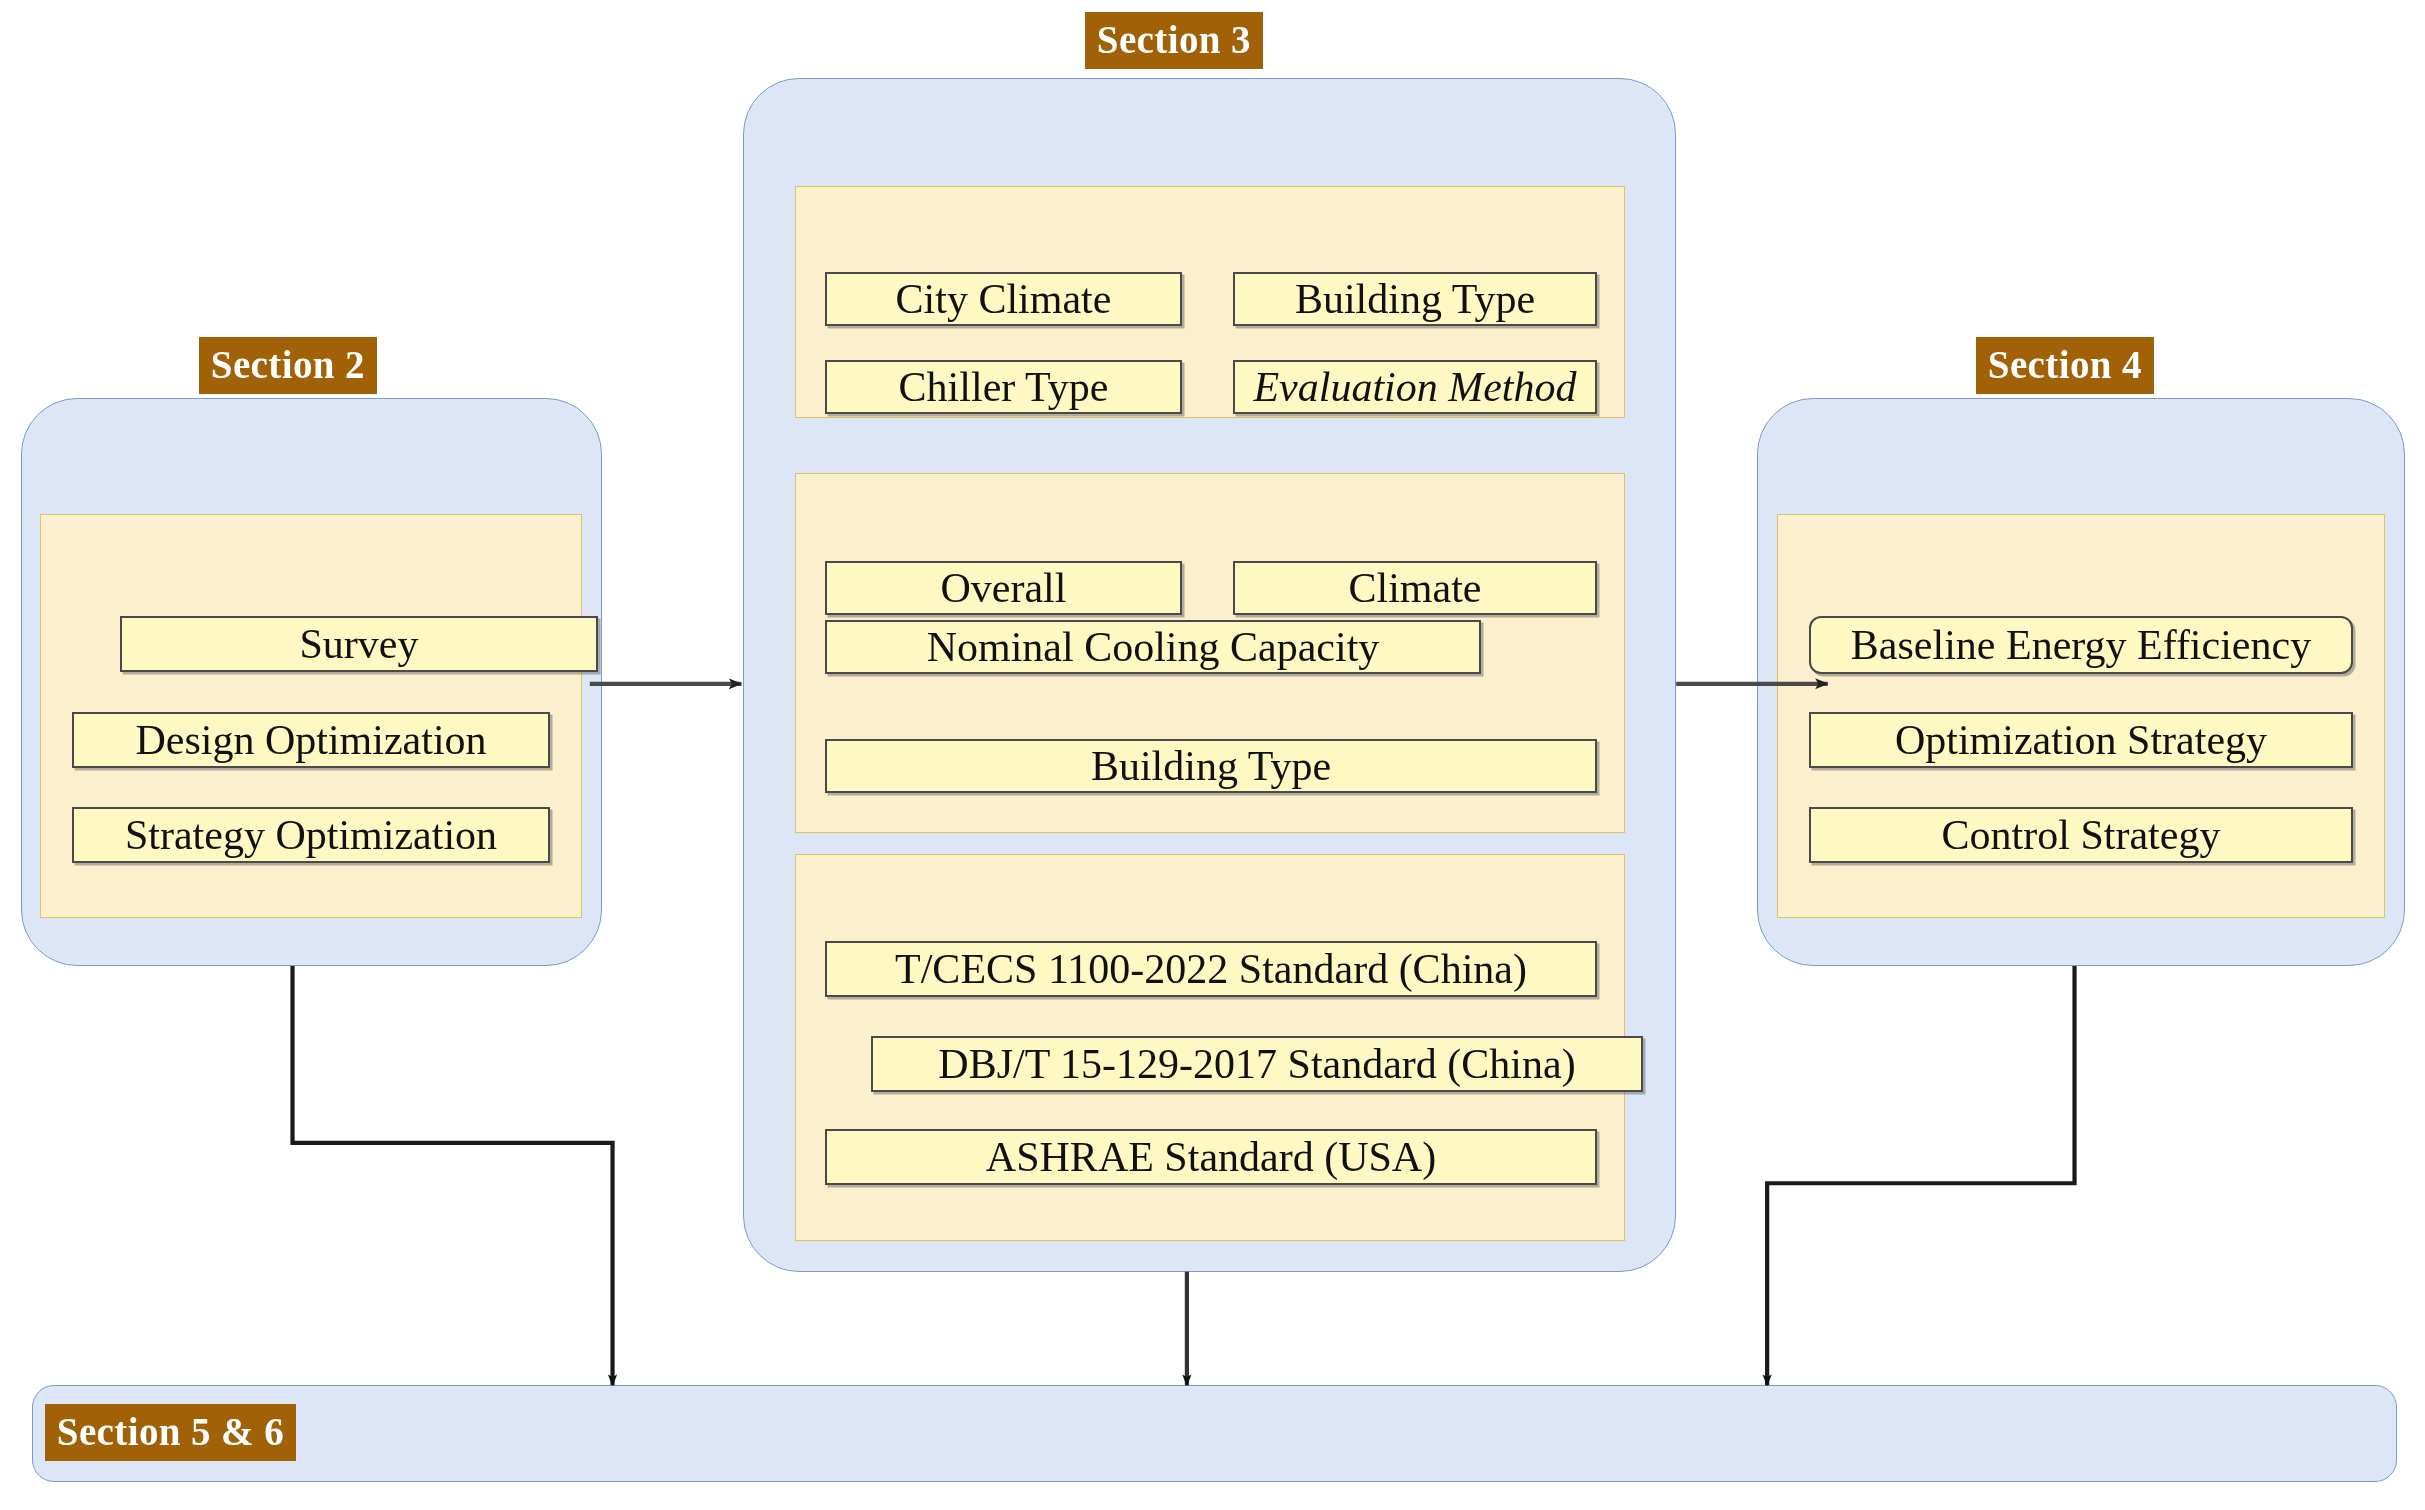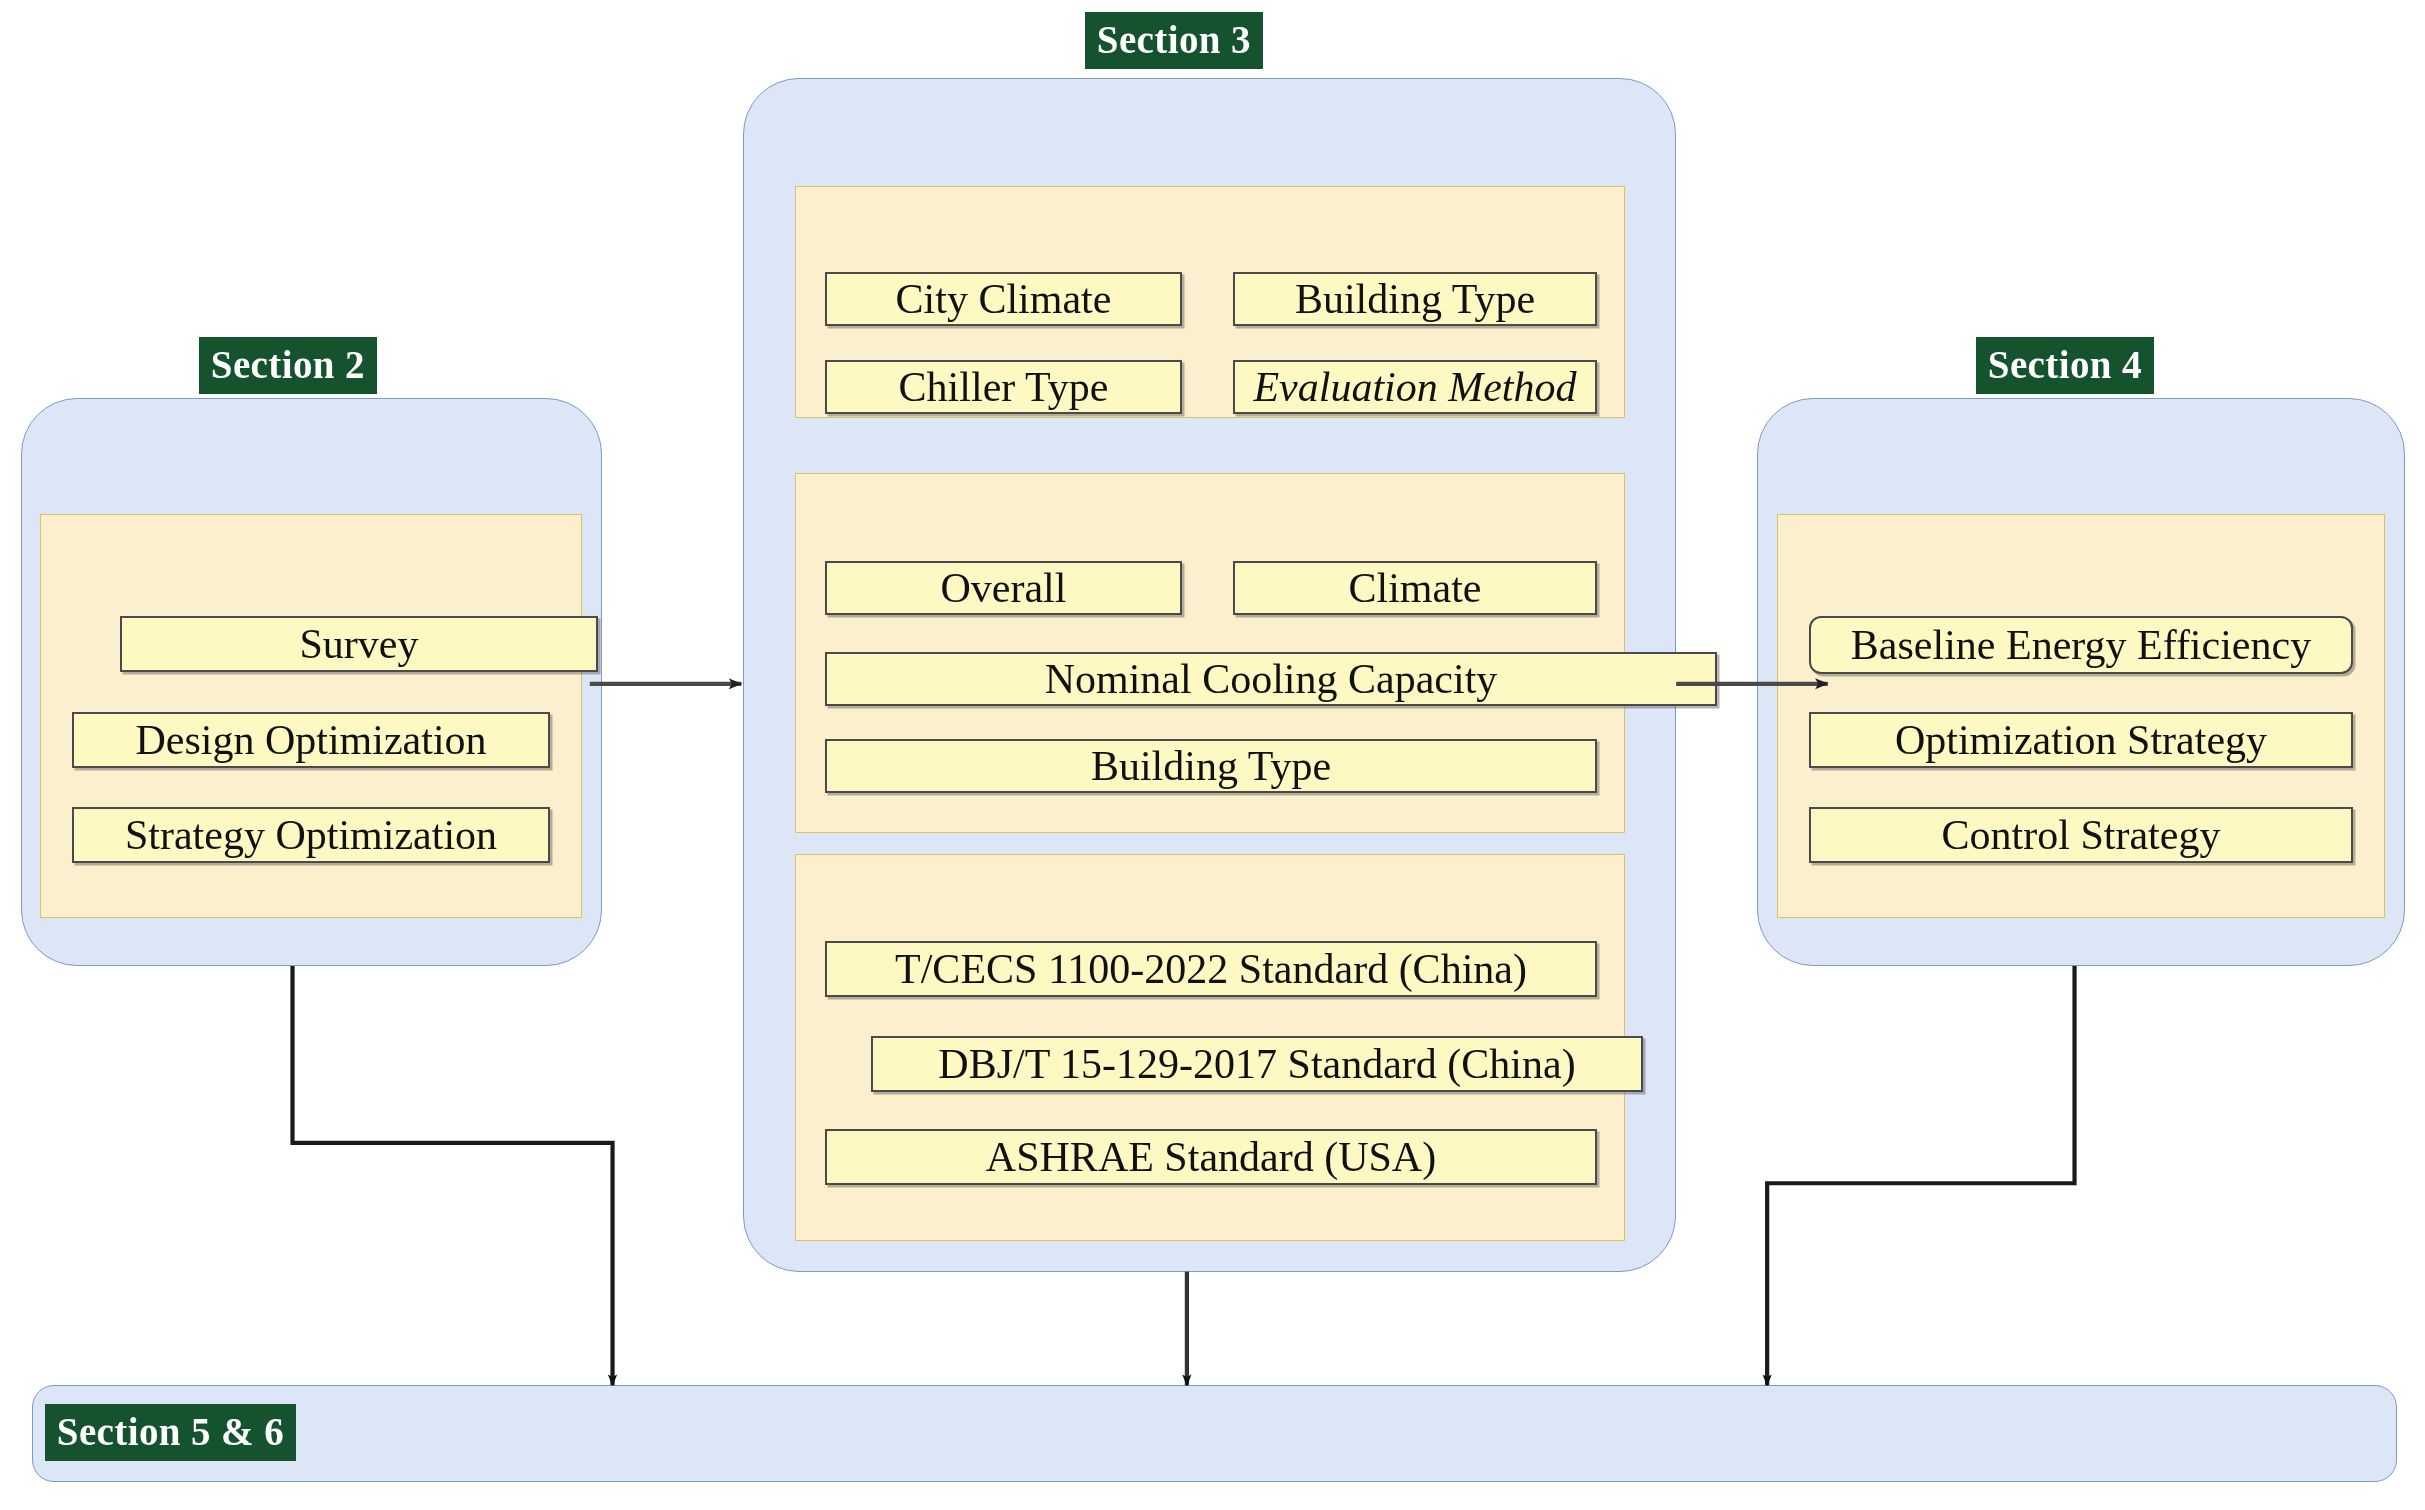--- a/index.html
+++ b/index.html
@@ -18,21 +18,21 @@
   #canvas {
     position: absolute;
     left: 0; top: 0;
     width: 2426px;
     height: 1510px;
   }
 
   
   .section-badge {
     position: absolute;
-    background: #14532d;
+    background: #a16207;
     color: #ffffff;
     font-weight: bold;
     font-size: 39px;
     line-height: 1;
     padding: 8.4px 11.8px 10px 11.8px;
     white-space: nowrap;
     letter-spacing: 0.4px;
     z-index: 40;
   }
 
@@ -179,21 +179,21 @@
   <div class="item" style="left:1233px; top:360px; width:364px; height:54px;font-style:italic;">Evaluation Method</div>
 
   <div class="group" style="left:795px; top:473px; width:830px; height:360px;"></div>
 
   <div class="group-title" style="left:795px; top:501px; width:830px;">Energy Efficiency Value</div>
 
   <div class="item" style="left:825px; top:561px; width:357px; height:54px;">Overall</div>
 
   <div class="item" style="left:1233px; top:561px; width:364px; height:54px;">Climate</div>
 
-  <div class="item" style="left:825px; top:652px; width:892px; height:54px;">Nominal Cooling Capacity</div>
+  <div class="item" style="left:825px; top:620px; width:656px; height:54px;">Nominal Cooling Capacity</div>
 
   <div class="item" style="left:825px; top:739px; width:772px; height:54px;">Building Type</div>
 
   <div class="group" style="left:795px; top:854px; width:830px; height:387px;"></div>
 
   <div class="group-title" style="left:795px; top:881px; width:830px;">Energy Efficiency Rating</div>
 
   <div class="item" style="left:825px; top:941px; width:772px; height:56px;">T/CECS 1100-2022 Standard (China)</div>
 
   <div class="item" style="left:825px; top:1036px; width:772px; height:56px;margin-left:46px;">DBJ/T 15-129-2017 Standard (China)</div>

